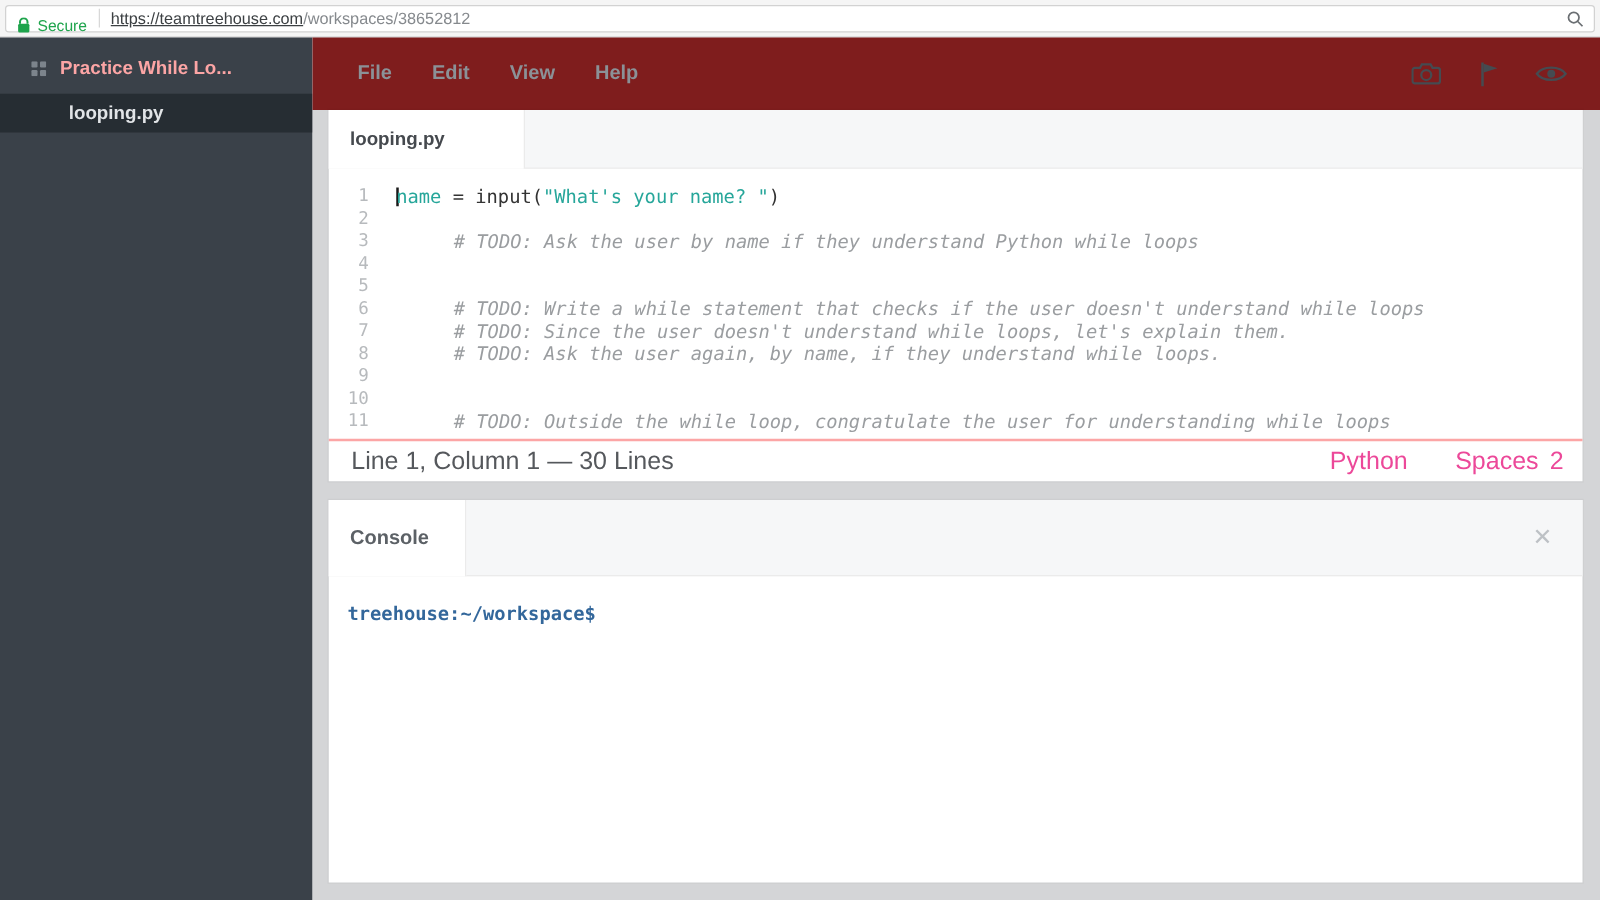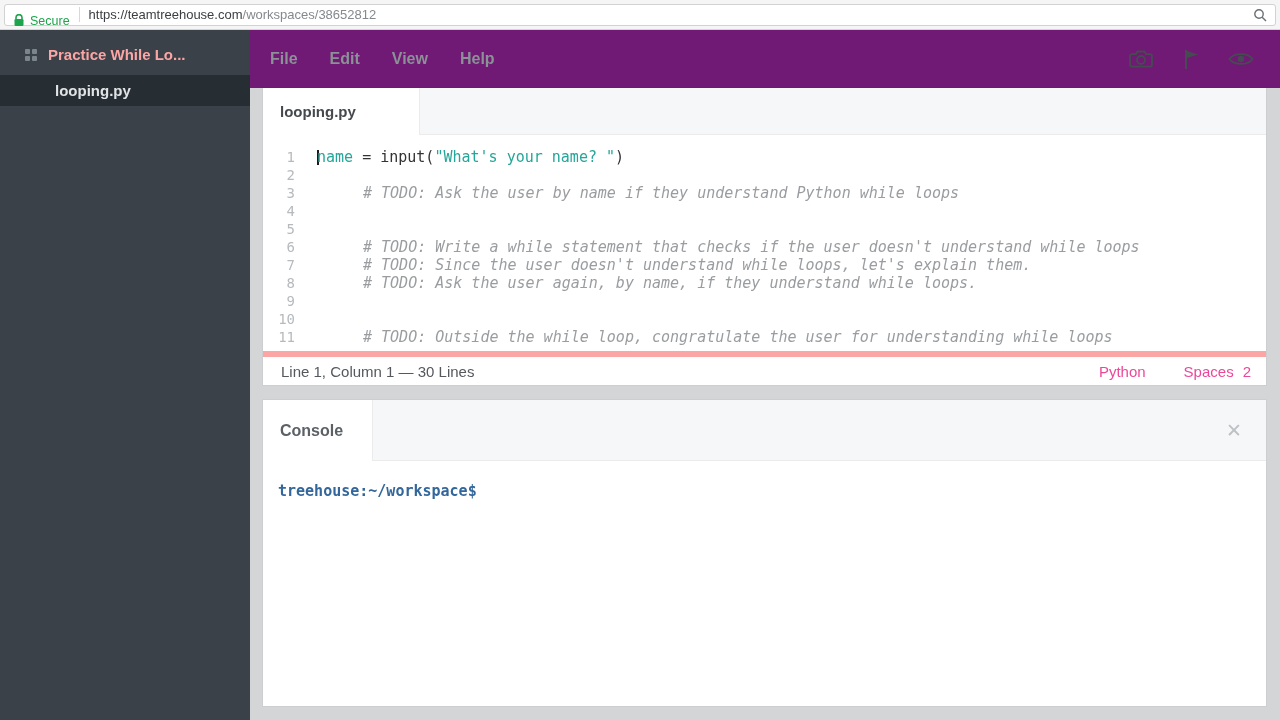--- a/index.html
+++ b/index.html
@@ -7,34 +7,34 @@
   body { font-family:"Liberation Sans", sans-serif; background:#d4d5d7; overflow:hidden; }
   .screen { position:relative; width:1280px; height:720px; }
 
   
   .browser-bar { position:absolute; top:0; left:0; width:1280px; height:30px;
     background:#f5f5f5; border-bottom:1px solid #d6d6d6; display:flex; align-items:center; padding:0 4px; }
   .url-field { flex:1; height:22px; background:#fff; border:1px solid #d2d2d2; border-radius:3px;
     display:flex; align-items:center; padding:0 8px; font-size:13px; }
   .secure-badge { display:flex; align-items:center; gap:5px; color:#1ea44c; font-size:12.5px;margin-top:12px; }
   .url-sep { width:1px; height:15px; background:#d8d8d8; margin:0 9px; }
-  .url-main { color:#3c4043; }
+  .url-main { color:#3c4043;text-decoration:underline; }
   .url-path { color:#85898d; }
   .url-spacer { flex:1; }
 
   
   .sidebar { position:absolute; top:30px; left:0; width:250px; height:690px; background:#3a4149; }
   .project-row { display:flex; align-items:center; gap:11px; padding:16px 14px 12px 25px;
     color:#fca5a5; font-weight:bold; font-size:15px; }
   .file-row { height:31px; background:#262d33; color:#e1e4e7; font-weight:bold; font-size:15px;
     display:flex; align-items:center; padding-left:55px; }
 
   
   .main { position:absolute; left:250px; top:30px; width:1030px; height:690px; background:#d4d5d7; }
-  .topbar { height:58px; background:#701a75; display:flex; align-items:center; padding:0 26px 0 20px;text-align:right; }
+  .topbar { height:58px; background:#7f1d1d; display:flex; align-items:center; padding:0 26px 0 36px;text-align:right; }
   .menu-item { color:#8b9197; font-size:16px; font-weight:bold; margin-right:32px; cursor:default; }
   .topbar-icons { margin-left:auto; display:flex; align-items:center; gap:29px; }
   .topbar-icons > span { display:inline-flex; align-items:center; }
 
   .panel { position:absolute; background:#fff; box-shadow:0 0 0 1px rgba(0,0,0,0.03); }
   .editor-panel { left:13px; top:58px; width:1003px; height:297px; }
   .console-panel { left:13px; top:370px; width:1003px; height:306px; }
 
   .tabbar { height:47px; background:#f6f7f8; border-bottom:1px solid #ebebeb; display:flex; align-items:stretch; }
   .console-panel .tabbar { height:61px; }
@@ -49,22 +49,22 @@
   .code { height:216px; padding-top:13px; font-family:"DejaVu Sans Mono", monospace; font-size:15px; overflow:hidden; }
   .code-line { display:flex; height:18px; line-height:18px; }
   .gutter { flex:0 0 32px; width:32px; text-align:right; color:#b7babd; font-size:14px; }
   .line-content { padding-left:22px; white-space:pre; color:#333; }
   .seg-var { color:#26a69a; }
   .seg-str { color:#26a69a; }
   .seg-plain { color:#333; }
   .seg-comment { color:#9a9da0; font-style:italic;margin-left:46px; }
   .cursor { display:inline-block; width:2px; height:15px; background:#1a1a1a; margin-right:-2px; vertical-align:middle; }
 
-  .statusbar { height:34px; border-top:6px solid #fca5a5; display:flex; align-items:center;
-    font-size:15px; color:#55585c; padding:0 15px 0 18px; }
+  .statusbar { height:34px; border-top:2px solid #fca5a5; display:flex; align-items:center;
+    font-size:20px; color:#55585c; padding:0 15px 0 18px; }
   .status-right { margin-left:auto; display:flex; align-items:center; gap:38px; color:#ec4899;text-align:center; }
   .indent-group { display:flex; gap:9px; }
 
   
   .console-body { padding:21px 0 0 15px; font-family:"DejaVu Sans Mono", monospace;
     font-size:15px; font-weight:bold; color:#33679b; }
 </style>
 </head>
 <body>
 

